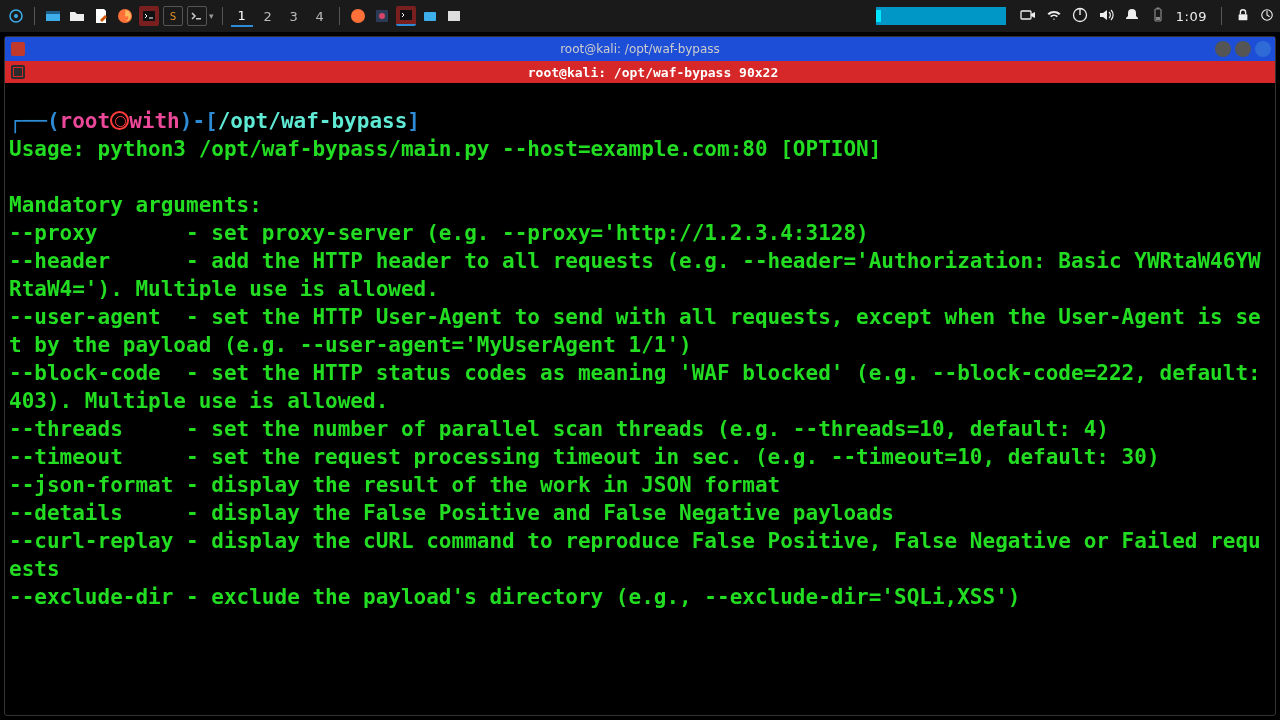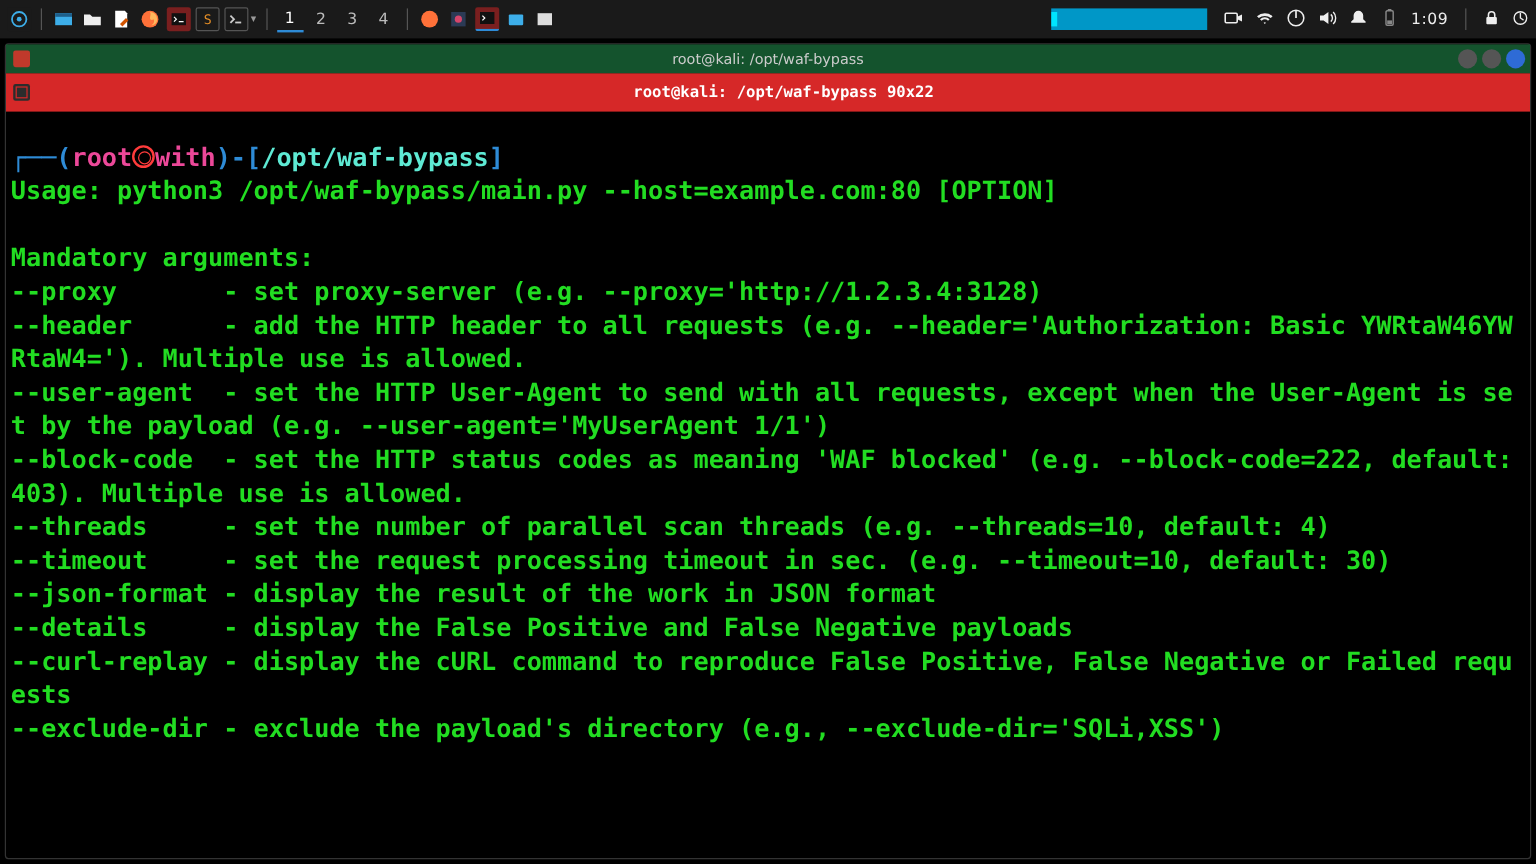--- a/index.html
+++ b/index.html
@@ -11,27 +11,27 @@
   .picon svg { width:16px; height:16px; }
   .ws { width:22px; height:22px; display:flex; align-items:center; justify-content:center; color:#bbb; font-size:13px; cursor:pointer; }
   .ws.active { border-bottom:2px solid #2e8bd6; color:#fff; }
   .spacer { flex:1; }
   .tray { display:flex; align-items:center; gap:10px; }
   .audio-viz { width:130px; height:18px; background:#0097c7; position:relative; overflow:hidden; margin-right:4px; }
   .audio-viz::before { content:""; position:absolute; left:0; top:3px; bottom:3px; width:5px; background:#00e5ff; }
   .clock { font-size:13px; color:#eee; letter-spacing:.5px; }
   
   .termwin { position:absolute; left:4px; right:4px; top:36px; bottom:4px; background:#000; border:1px solid #333; border-radius:3px; display:flex; flex-direction:column; }
-  .titlebar { height:24px; background:#14532d; color:#ccc; font-size:12px; display:flex; align-items:center; padding:0 6px; position:relative; }
+  .titlebar { height:24px; background:#1d4ed8; color:#ccc; font-size:12px; display:flex; align-items:center; padding:0 6px; position:relative; }
   .titlebar .ticon { width:14px; height:14px; background:#c0392b; border-radius:2px; margin-right:8px; }
   .titlebar .ttext { position:absolute; left:0; right:0; text-align:center; pointer-events:none; }
   .winbtns { position:absolute; right:4px; display:flex; gap:4px; }
   .winbtn { width:16px; height:16px; border-radius:50%; background:#555; }
   .winbtn.close { background:#2e6bd6; }
-  .tabstrip { height:32px; background:#d62828; color:#fff; display:flex; align-items:center; font-family:"DejaVu Sans Mono",monospace; font-size:13px; font-weight:bold; }
+  .tabstrip { height:22px; background:#d62828; color:#fff; display:flex; align-items:center; font-family:"DejaVu Sans Mono",monospace; font-size:13px; font-weight:bold; }
   .tabstrip .ticon2 { width:14px; height:14px; background:#2c2c2c; border-radius:2px; margin:0 6px; position:relative; }
   .tabstrip .ticon2::after{content:"";position:absolute;inset:2px;border:1px solid #d62828;}
   .tabstrip .tlabel { flex:1; text-align:center; }
   
   .termbody { flex:1; padding:24px 4px 4px 4px; font-family:"DejaVu Sans Mono","Menlo","Consolas",monospace; font-size:21px; line-height:28px; color:#22dd22; font-weight:bold; letter-spacing:0px; }
   pre.out { white-space:pre-wrap; word-break:break-all; margin:0; }
   
   .c-red { color:#ec4899; }
   .c-blue{ color:#2e8bd6; }
   .c-white{ color:#5eead4; }

